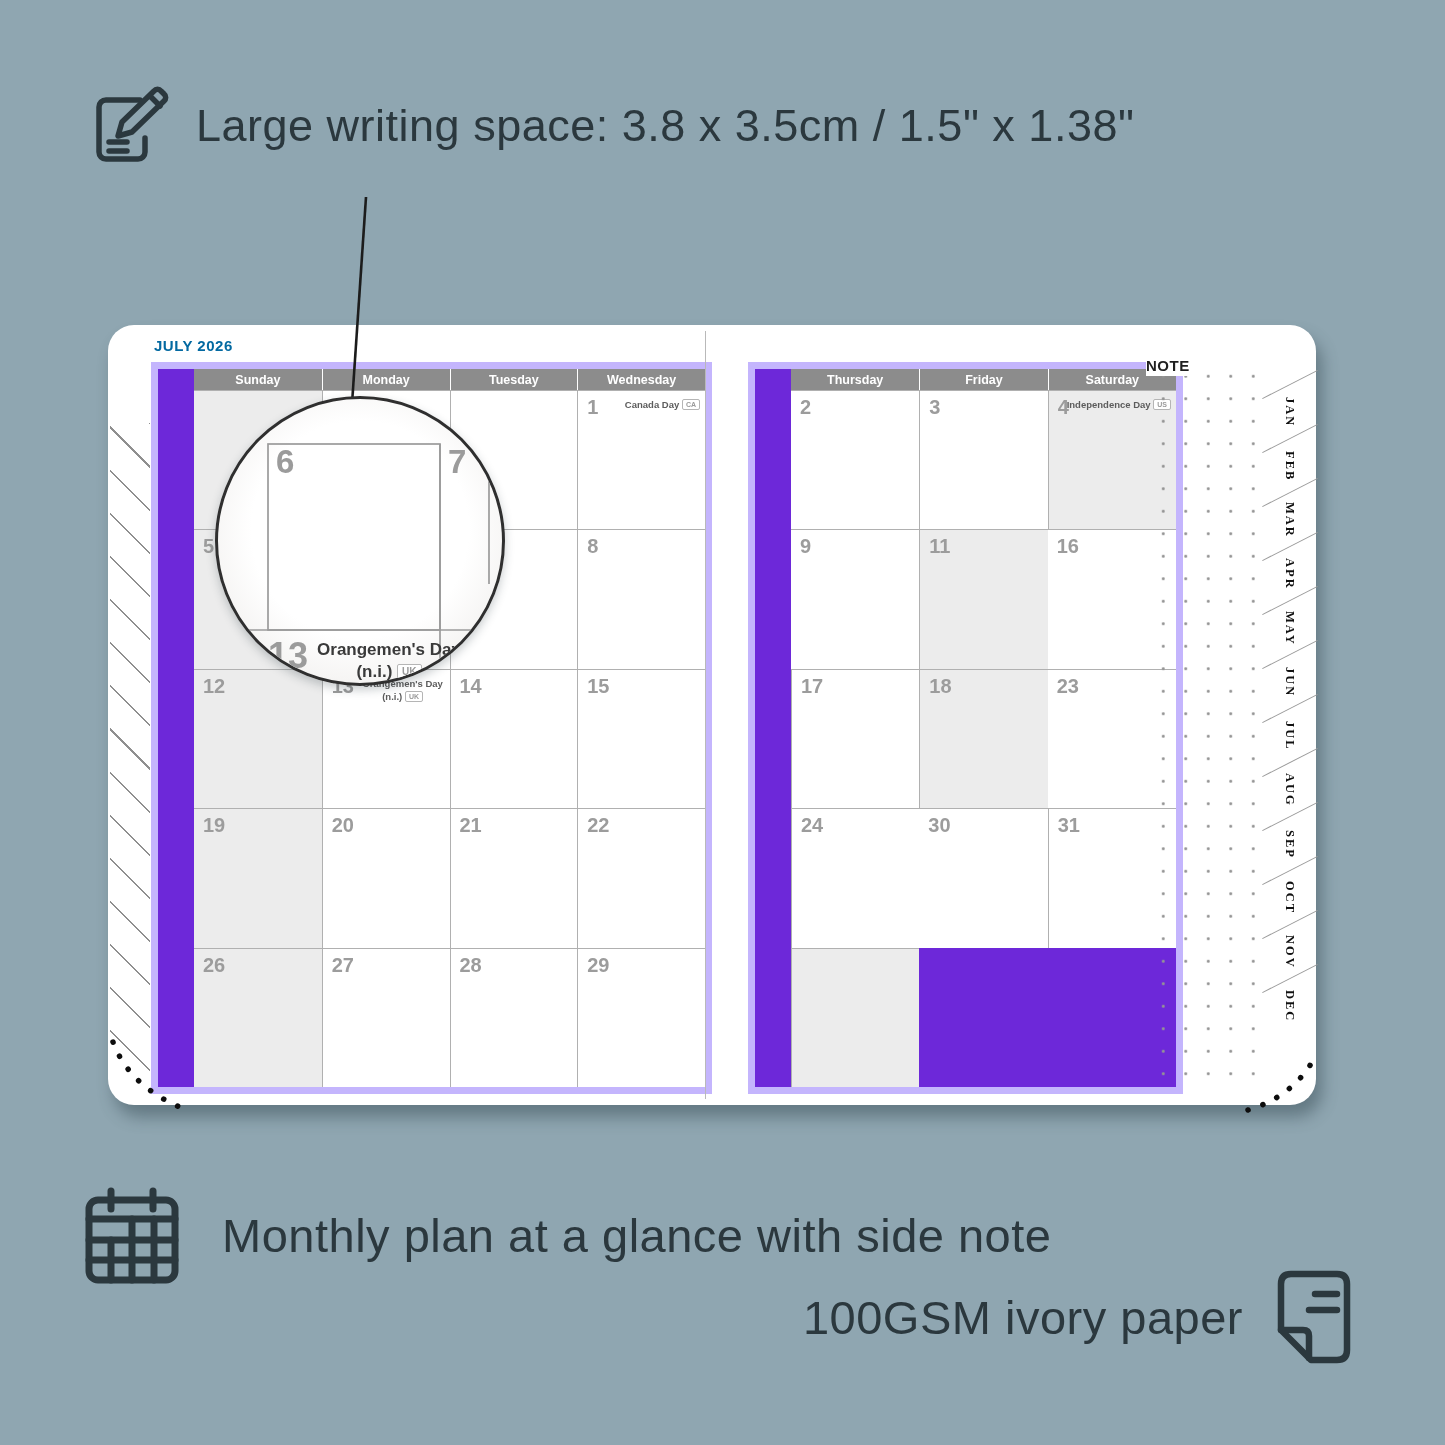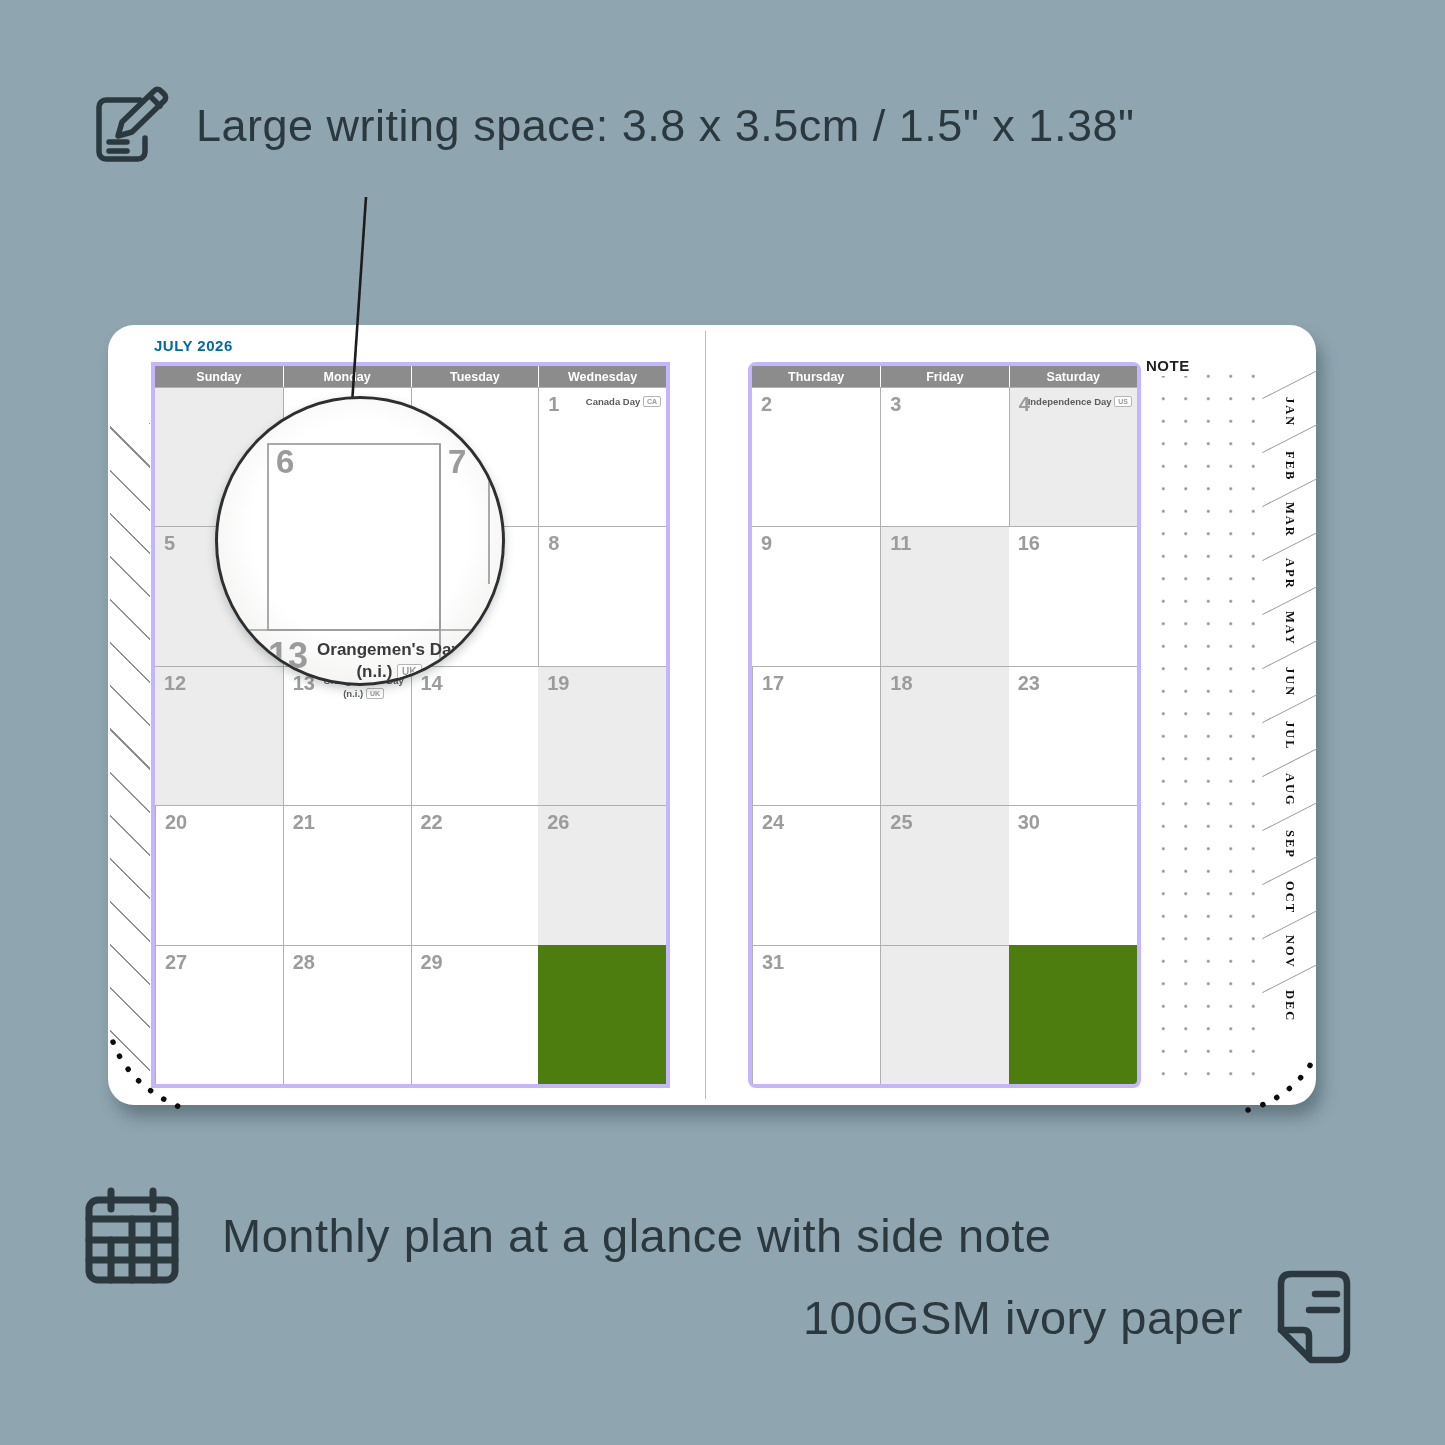--- a/index.html
+++ b/index.html
@@ -23,24 +23,24 @@
   .planner-title{
     position:absolute;left:46px;top:12px;font-size:15px;font-weight:bold;color:#0369a1;letter-spacing:.5px;
   }
   .hatch{
     position:absolute;left:2px;top:98px;width:40px;height:650px;
     background:repeating-linear-gradient(45deg,transparent 0 29px,#8f8f8f 29px 30.5px);
   }
   .cal-table{
     position:absolute;top:37px;display:grid;
     grid-template-rows:21px repeat(5,139.4px);
-    border:4px solid #c4b5fd;background:#4d7c0f;
+    border:7px solid #c4b5fd;background:#6d28d9;padding-left:36px;
   }
   .cal-left{left:43px;width:511px;}
-  .cal-right{left:640px;width:385px;border-radius:8px;}
+  .cal-right{left:640px;width:385px;}
   .hcell{
     background:#8c8c8c;color:#fff;font-size:12.5px;font-weight:bold;
     display:flex;align-items:center;justify-content:center;
   }
   .hcell:not(:first-child){border-left:1px solid #fff;}
   .cell{position:relative;background:#fff;border-top:1px solid #b0b0b0;}
   .cell:not(.c0){border-left:1px solid #b0b0b0;}
   .cell.weekend{background:#ececec;}
   .dnum{
     position:absolute;left:9px;top:5px;font-size:20px;font-weight:600;color:#9c9c9c;
@@ -149,20 +149,23 @@
       <div class="cell c0 weekend">
         <span class="dnum">12</span>
       </div>
       <div class="cell">
         <span class="dnum">13</span>
         <div class="holiday multi"><span>Orangemen's Day</span><br><span>(n.i.) </span><span class="badge">UK</span></div>
       </div>
       <div class="cell">
         <span class="dnum">14</span>
       </div>
+      <div class="cell">
+        <span class="dnum">15</span>
+      </div>
       <div class="cell c0 weekend">
         <span class="dnum">19</span>
       </div>
       <div class="cell">
         <span class="dnum">20</span>
       </div>
       <div class="cell">
         <span class="dnum">21</span>
       </div>
       <div class="cell">
@@ -209,23 +212,20 @@
         <span class="dnum">17</span>
       </div>
       <div class="cell weekend">
         <span class="dnum">18</span>
       </div>
       <div class="cell c0">
         <span class="dnum">23</span>
       </div>
       <div class="cell">
         <span class="dnum">24</span>
-      </div>
-      <div class="cell weekend">
-        <span class="dnum">25</span>
       </div>
       <div class="cell c0">
         <span class="dnum">30</span>
       </div>
       <div class="cell">
         <span class="dnum">31</span>
       </div>
       <div class="cell weekend"></div>
     </div>
 

